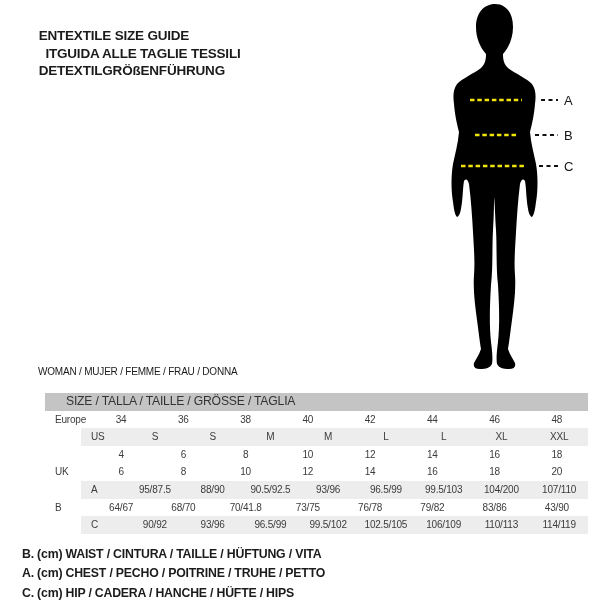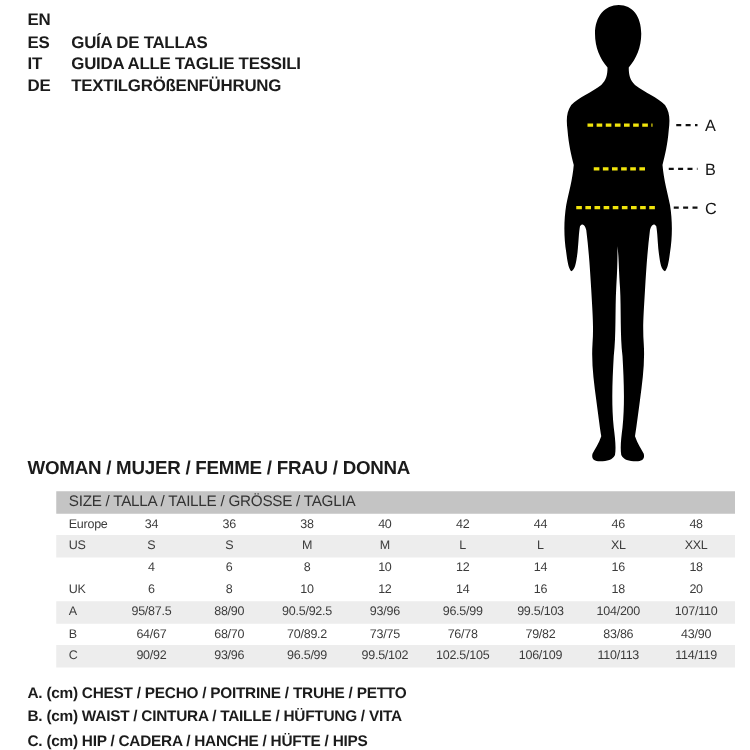--- a/index.html
+++ b/index.html
@@ -10,51 +10,48 @@
     -webkit-font-smoothing:antialiased;
   }
   :root {
     --accent-yellow:#f0e40c;
     --header-bg:#c4c4c4;
     --zebra-bg:#ededed;
     --silhouette:#000000;
     --text-dark:#1b1b1b;
     --text-table:#3c3c3c;
   }
-  .lang-list { position:absolute; left:22px; top:7px; }
+  .lang-list { position:absolute; left:22px; top:27px;text-align:right; }
   .lang-row { display:flex; font-weight:bold; font-size:13.5px; line-height:17.6px; color:var(--text-dark); letter-spacing:-0.2px; }
   .lang-code { width:35px; }
 
   .figure-svg { position:absolute; left:425px; top:0; }
   .dash-yellow { stroke:var(--accent-yellow); stroke-width:2.6; stroke-dasharray:4.5 2.8; }
   .dash-black  { stroke:#111; stroke-width:1.8; stroke-dasharray:4 3.5; }
   .measure-label { font-family:"Liberation Sans", sans-serif; font-size:13px; fill:#151515; }
 
-  .woman-line { position:absolute; left:22px; top:366px; font-weight:bold; font-size:15px; color:var(--text-dark); letter-spacing:-0.2px; }
+  .woman-line { position:absolute; left:38px; top:366px; font-weight:normal; font-size:10px; color:var(--text-dark); letter-spacing:-0.2px; }
 
   .size-table { position:absolute; left:45px; top:393px; width:543px; color:var(--text-table); }
-  .t-header { background:var(--header-bg); height:17.6px; line-height:17.6px; padding-left:10px; font-size:12.2px; color:#333; letter-spacing:-0.2px; }
+  .t-header { background:var(--header-bg); height:17.6px; line-height:17.6px; padding-left:21px; font-size:12.2px; color:#333; letter-spacing:-0.2px; }
   .t-row { display:grid; grid-template-columns:45px repeat(8,1fr); height:17.6px; line-height:17.6px; font-size:10px; letter-spacing:-0.2px; }
-  .t-row.shaded { background:var(--zebra-bg); }
+  .t-row.shaded { background:var(--zebra-bg);margin-left:36px; }
   .cell { text-align:center; white-space:nowrap; }
   .cell.label { text-align:left; padding-left:10px; }
 
   .legend { position:absolute; left:22px; top:545px; }
   .legend-line { font-weight:bold; font-size:12.3px; line-height:19.3px; color:var(--text-dark); letter-spacing:-0.2px; }
 </style>
 </head>
 <body>
 
 <div class="lang-list">
     <div class="lang-row">
       <span class="lang-code">EN</span>
-    </div>
-    <div class="lang-row">
-      <span class="lang-code">ES</span>
-      <span class="lang-title">GUÍA DE TALLAS</span>
+      <span class="lang-title">TEXTILE SIZE GUIDE</span>
     </div>
     <div class="lang-row">
       <span class="lang-code">IT</span>
       <span class="lang-title">GUIDA ALLE TAGLIE TESSILI</span>
     </div>
     <div class="lang-row">
       <span class="lang-code">DE</span>
       <span class="lang-title">TEXTILGRÖßENFÜHRUNG</span>
     </div>
   </div>
@@ -155,21 +152,21 @@
         <span class="cell">93/96</span>
         <span class="cell">96.5/99</span>
         <span class="cell">99.5/103</span>
         <span class="cell">104/200</span>
         <span class="cell">107/110</span>
       </div>
       <div class="t-row">
         <span class="cell label">B</span>
         <span class="cell">64/67</span>
         <span class="cell">68/70</span>
-        <span class="cell">70/89.2</span>
+        <span class="cell">70/41.8</span>
         <span class="cell">73/75</span>
         <span class="cell">76/78</span>
         <span class="cell">79/82</span>
         <span class="cell">83/86</span>
         <span class="cell">43/90</span>
       </div>
       <div class="t-row shaded">
         <span class="cell label">C</span>
         <span class="cell">90/92</span>
         <span class="cell">93/96</span>
@@ -177,16 +174,16 @@
         <span class="cell">99.5/102</span>
         <span class="cell">102.5/105</span>
         <span class="cell">106/109</span>
         <span class="cell">110/113</span>
         <span class="cell">114/119</span>
       </div>
     </div>
 </div>
 
 <div class="legend">
+    <div class="legend-line">B. (cm) WAIST / CINTURA / TAILLE / HÜFTUNG / VITA</div>
     <div class="legend-line">A. (cm) CHEST / PECHO / POITRINE / TRUHE / PETTO</div>
-    <div class="legend-line">B. (cm) WAIST / CINTURA / TAILLE / HÜFTUNG / VITA</div>
     <div class="legend-line">C. (cm) HIP / CADERA / HANCHE / HÜFTE / HIPS</div>
   </div>
 
 </body></html>

